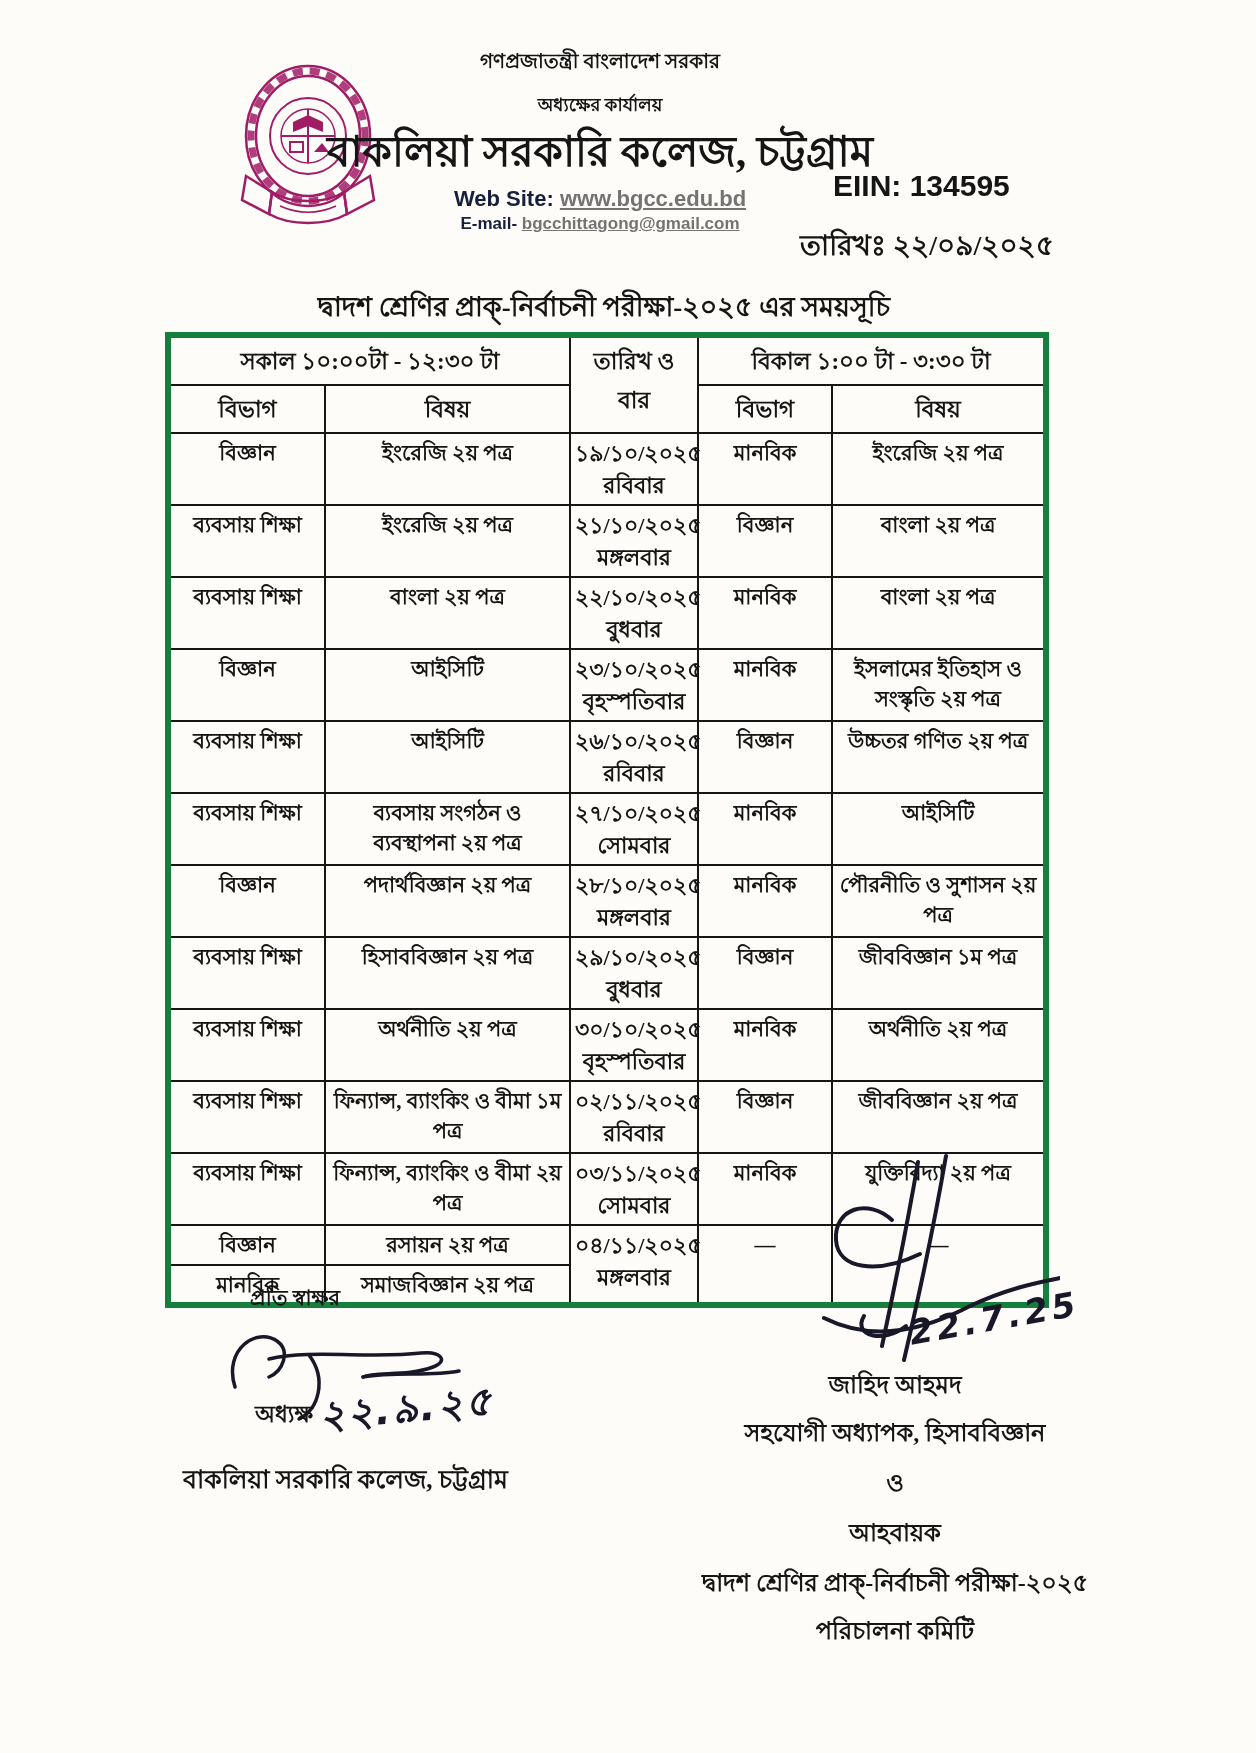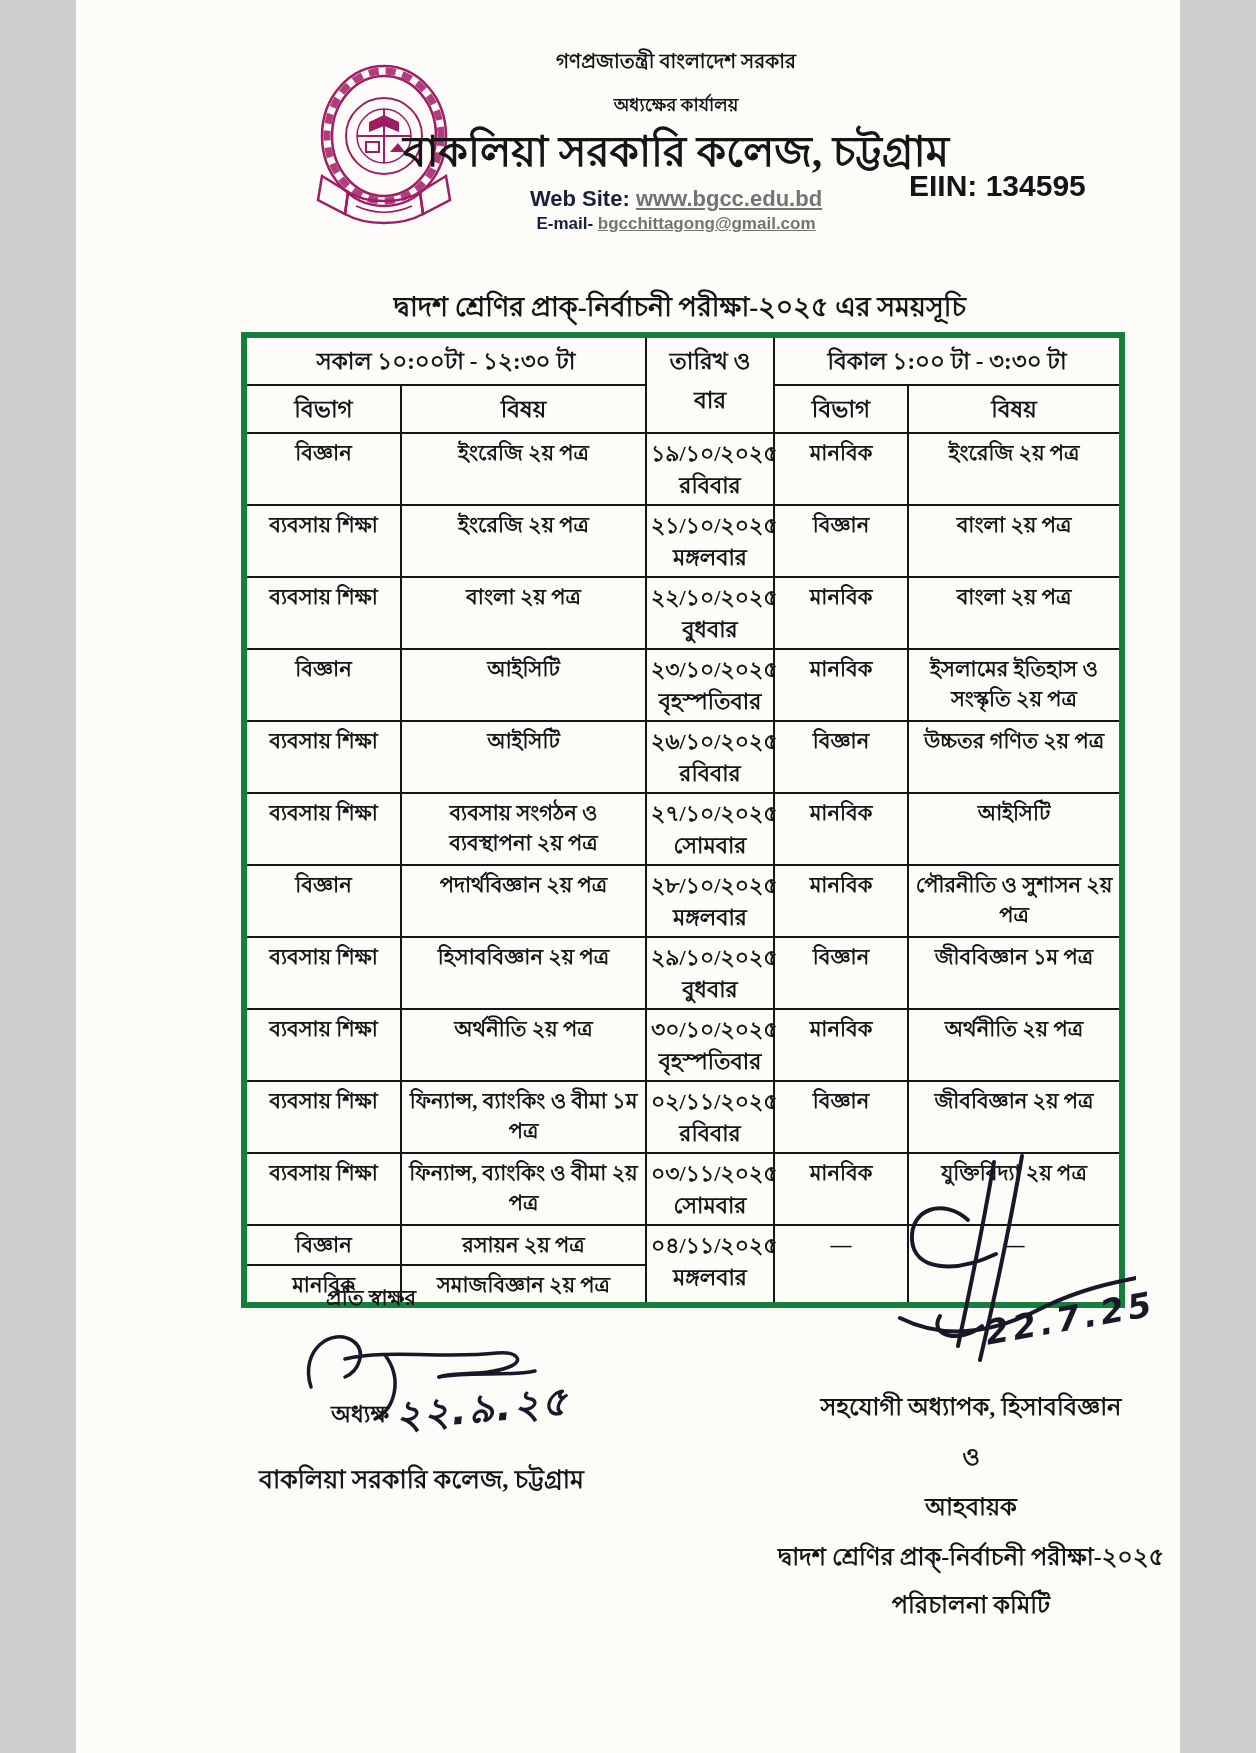--- a/index.html
+++ b/index.html
@@ -1,19 +1,19 @@
 <!DOCTYPE html>
 <html><head>
 <meta charset="utf-8">
 <style>
   * { margin:0; padding:0; box-sizing:border-box; }
   html,body { background:#cfcfcf; }
   body { font-family:"Liberation Serif","DejaVu Serif",serif; }
   .page {
-    position:relative; width:1104px; height:1753px; margin:0 auto;
+    position:relative; width:1256px; height:1753px; margin:0 auto;
     background:#fdfcf9; color:#151515; overflow:hidden;
   }
   
   .logo { position:absolute; left:232px; top:60px; width:152px; height:172px; }
   .head-center { position:absolute; left:300px; top:46px; width:600px; text-align:center; }
   .govt-line   { font-size:20px; font-weight:700; }
   .office-line { font-size:18px; font-weight:700; margin-top:12px; }
   .college-name{ font-size:42px; font-weight:700; margin-top:6px; line-height:1.15; white-space:nowrap; }
   .web-line    { margin-top:10px; font-family:"Liberation Sans","DejaVu Sans",sans-serif; font-weight:700; font-size:22px; }
   .mail-line   { margin-top:2px; font-family:"Liberation Sans","DejaVu Sans",sans-serif; font-weight:700; font-size:17px; }
@@ -82,20 +82,21 @@
 
   <div class="head-center">
     <div class="govt-line">গণপ্রজাতন্ত্রী বাংলাদেশ সরকার</div>
     <div class="office-line">অধ্যক্ষের কার্যালয়</div>
     <div class="college-name">বাকলিয়া সরকারি কলেজ, চট্টগ্রাম</div>
     <div class="web-line"><span class="plain-label">Web Site: </span><span class="link">www.bgcc.edu.bd</span></div>
     <div class="mail-line"><span class="plain-label">E-mail- </span><span class="link">bgcchittagong@gmail.com</span></div>
   </div>
 
   <div class="eiin">EIIN: 134595</div>
+  <div class="issue-date">তারিখঃ ২২/০৯/২০২৫</div>
 
   <div class="doc-title">দ্বাদশ শ্রেণির প্রাক্-নির্বাচনী পরীক্ষা-২০২৫ এর সময়সূচি</div>
 
   <table class="sched">
     <colgroup>
       <col style="width:157px">
         <col style="width:245px">
         <col style="width:128px">
         <col style="width:134px">
         <col style="width:214px">
@@ -260,20 +261,21 @@
     <div class="sig-right-art">
       <svg width="300" height="230" viewBox="0 0 300 230" fill="none" stroke="#181828" stroke-width="4" stroke-linecap="round">
         <path d="M 158 12 C 148 70 134 140 122 196"></path>
         <path d="M 186 6 C 176 64 158 150 144 210"></path>
         <path d="M 132 70 C 108 48 74 58 76 90 C 78 120 118 124 160 104"></path>
         <path d="M 64 168 C 116 194 168 178 210 156 C 248 138 280 132 300 128"></path>
         <path d="M 104 166 C 92 186 124 194 146 176"></path>
       </svg>
       <span class="hand-date-right">22.7.25</span>
     </div>
+    <div class="convener-name">জাহিদ আহমদ</div>
     <div class="convener-desig">সহযোগী অধ্যাপক, হিসাববিজ্ঞান</div>
     <div class="and-word">ও</div>
     <div class="role-word">আহবায়ক</div>
     <div class="committee-1">দ্বাদশ শ্রেণির প্রাক্-নির্বাচনী পরীক্ষা-২০২৫</div>
     <div class="committee-2">পরিচালনা কমিটি</div>
   </div>
 
 </div>
 
 </body></html>

